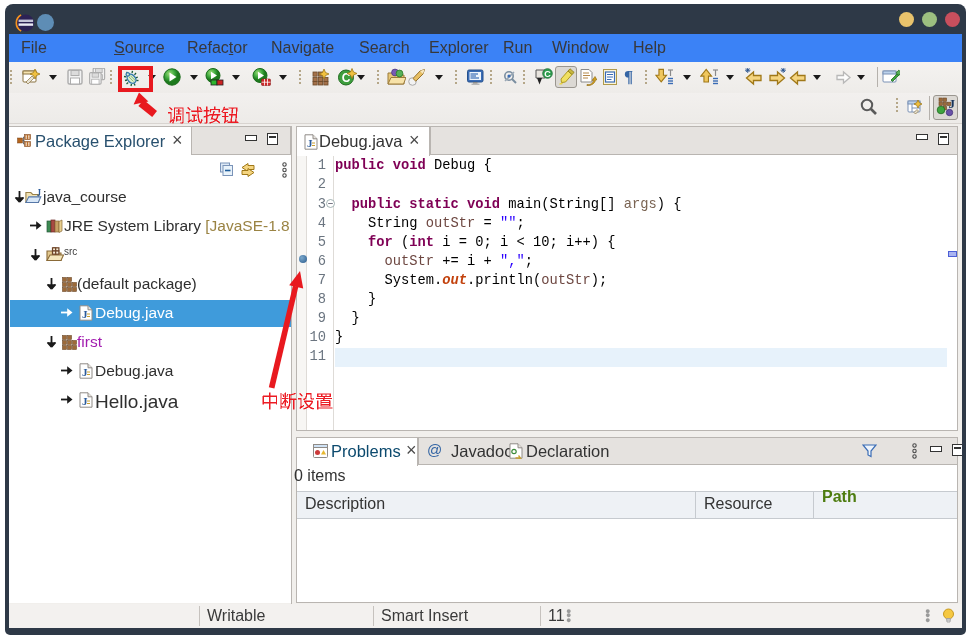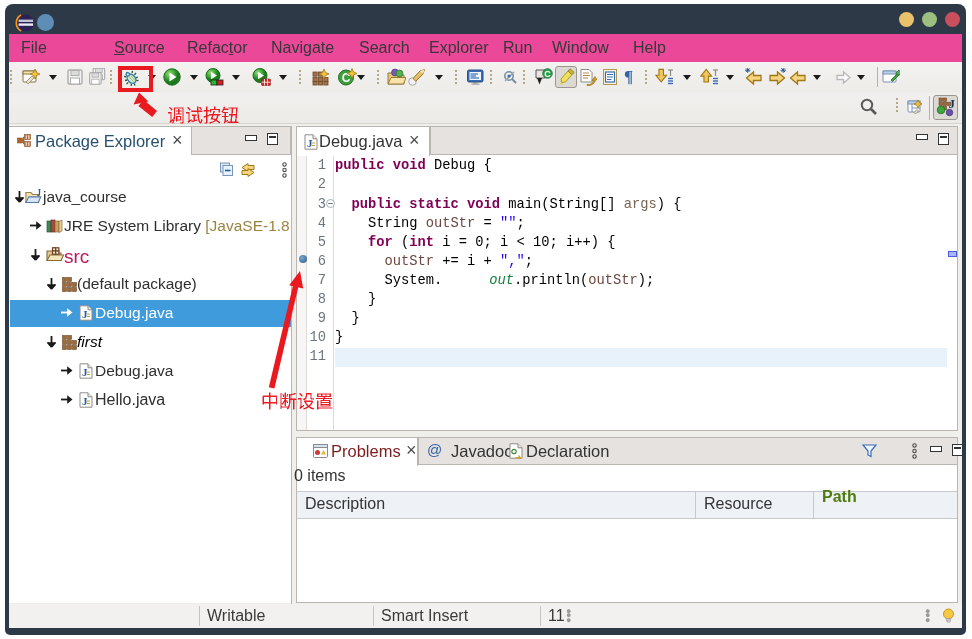--- a/index.html
+++ b/index.html
@@ -3,31 +3,31 @@
 <meta charset="utf-8">
 <style>
   html,body{margin:0;padding:0;width:972px;height:639px;background:#fff;overflow:hidden;}
   body{font-family:"Liberation Sans",sans-serif;position:relative;}
   .abs{position:absolute;}
   #win{position:absolute;left:5px;top:4px;width:961px;height:631px;background:#2e3947;border-radius:8px 8px 5px 5px;}
   #content{position:absolute;left:4px;top:30px;width:953px;height:594px;background:#f1efec;overflow:hidden;}
   
   #titletext{position:absolute;left:0;top:0;width:930px;text-align:center;font-size:16px;color:#ccd2d9;line-height:30px;}
   .circle{position:absolute;border-radius:50%;}
-  #menubar{position:absolute;left:0;top:0;width:953px;height:28px;background:#ec4899;}
+  #menubar{position:absolute;left:0;top:0;width:953px;height:28px;background:#3b82f6;}
   .mi{position:absolute;top:0;font-size:16px;color:#37383b;line-height:28px;}
   #toolbar{position:absolute;left:0;top:28px;width:953px;height:31px;background:linear-gradient(#f4f2f0,#eeece9);}
   #toolbar2{position:absolute;left:0;top:59px;width:953px;height:30px;background:linear-gradient(#f2f0ee,#edebe8);border-bottom:1px solid #d8d4d0;}
   .sel{position:absolute;background:#3f9bdb;}
   #editor-code{position:absolute;font-family:"Liberation Mono",monospace;font-size:13.75px;line-height:19.1px;white-space:pre;}
   .kw{color:#7f0055;font-weight:bold;}
   .str{color:#2a00ff;}
   .lv{color:#6d4741;}
   .pv{color:#7a6453;}
-  .sf{color:#15803d;font-weight:normal;font-style:italic;margin-left:47px;}
+  .sf{color:#c2410c;font-weight:bold;font-style:italic;}
   #lnums{position:absolute;font-family:"Liberation Mono",monospace;font-size:13.75px;line-height:19.1px;color:#6b7580;text-align:right;white-space:pre;}
   #statusbar{position:absolute;left:0;top:570px;width:953px;height:24px;background:#f3f1ef;font-size:16px;color:#3a3a3a;}
   .ssep{position:absolute;top:2px;height:20px;width:1px;background:#c6c2be;}
 </style>
 </head>
 <body>
 <div id="win">
 
   <svg class="abs" style="left:10px;top:9px" width="20" height="20" viewBox="0 0 20 20">
 <path d="M6.2 2.2 A8.8 8.8 0 0 0 6.2 17.8" fill="none" stroke="#f7931e" stroke-width="2"></path>
@@ -127,21 +127,21 @@
 <path d="M1 4 L6.5 4 L8.5 6 L15 6 L15 13.5 L1 13.5 Z" fill="#e3c98f" stroke="#8a6a38" stroke-width="1.1"></path>
 <path d="M1 13.5 L4 8 L17.5 8 L15 13.5 Z" fill="#f4e6bc" stroke="#8a6a38" stroke-width="1.1"></path>
 <g stroke="#6d4326" stroke-width="1.2" fill="#f5ecd8">
 <rect x="6.5" y="0.8" width="3.2" height="3.2"></rect>
           <rect x="9.7" y="0.8" width="3.2" height="3.2"></rect>
 <rect x="6.5" y="4" width="3.2" height="3.2"></rect>
           <rect x="9.7" y="4" width="3.2" height="3.2"></rect>
 </g>
         <line x1="8" y1="-0.5" x2="8" y2="1" stroke="#6d4326" stroke-width="1"></line>
       </svg>
-<div class="abs" style="left:55px;top:212px;font-size:19px;color:#be185d;white-space:nowrap;">src</div>
+<div class="abs" style="left:55px;top:212px;font-size:10px;color:#404040;white-space:nowrap;">src</div>
 <svg class="abs" style="left:36px;top:243px" width="13" height="14" viewBox="0 0 13 14">
         <path d="M6.5 1 L6.5 9 M6.5 12 L2.5 7.5 M6.5 12 L10.5 7.5 M6.5 12 L6.5 12" stroke="#1a1a1a" stroke-width="1.8" fill="none"></path>
         <path d="M2.2 7.2 L6.5 12.5 L10.8 7.2 Z" fill="#1a1a1a"></path>
       </svg>
 <svg class="abs" style="left:52px;top:242px" width="16" height="16" viewBox="0 0 16 16">
 <g fill="#9c6a3a" stroke="#6d4a2a" stroke-width="0.6">
 <rect x="1.5" y="1.5" width="4" height="4"></rect>
           <rect x="6.5" y="1.5" width="4" height="4"></rect>
 <rect x="1.5" y="6.5" width="4" height="4"></rect>
           <rect x="6.5" y="6.5" width="4" height="4"></rect>
@@ -173,21 +173,21 @@
 <rect x="1.5" y="1.5" width="4" height="4"></rect>
           <rect x="6.5" y="1.5" width="4" height="4"></rect>
 <rect x="1.5" y="6.5" width="4" height="4"></rect>
           <rect x="6.5" y="6.5" width="4" height="4"></rect>
 <rect x="11.5" y="6.5" width="4" height="4"></rect>
           <rect x="1.5" y="11.5" width="4" height="4"></rect>
 <rect x="6.5" y="11.5" width="4" height="4"></rect>
           <rect x="11.5" y="11.5" width="4" height="4"></rect>
 </g>
       </svg>
-<div class="abs" style="left:68px;top:299px;font-size:15.5px;color:#000000;white-space:nowrap;font-style:italic;">first</div>
+<div class="abs" style="left:68px;top:299px;font-size:15.5px;color:#a21caf;white-space:nowrap;">first</div>
 <svg class="abs" style="left:51px;top:330px" width="14" height="13" viewBox="0 0 14 13">
         <path d="M1 6.5 L9 6.5" stroke="#1a1a1a" stroke-width="1.8" fill="none"></path>
         <path d="M7.2 2.2 L12.5 6.5 L7.2 10.8 Z" fill="#1a1a1a"></path>
       </svg>
 <svg class="abs" style="left:70px;top:329px" width="14" height="16" viewBox="0 0 14 16">
 <path d="M1 0.8 L9 0.8 L13 4.8 L13 15.2 L1 15.2 Z" fill="#fff" stroke="#8f8b87" stroke-width="1"></path>
 <path d="M9 0.8 L9 4.8 L13 4.8" fill="#e8e4de" stroke="#8f8b87" stroke-width="1"></path>
 <text x="3" y="12.5" font-family="Liberation Serif" font-size="11" font-weight="bold" fill="#2a5a9a">J</text>
 <line x1="8" y1="9" x2="11" y2="9" stroke="#c8a030" stroke-width="1"></line>
         <line x1="8" y1="11.5" x2="11" y2="11.5" stroke="#c8a030" stroke-width="1"></line>
@@ -197,21 +197,21 @@
         <path d="M1 6.5 L9 6.5" stroke="#1a1a1a" stroke-width="1.8" fill="none"></path>
         <path d="M7.2 2.2 L12.5 6.5 L7.2 10.8 Z" fill="#1a1a1a"></path>
       </svg>
 <svg class="abs" style="left:70px;top:358px" width="14" height="16" viewBox="0 0 14 16">
 <path d="M1 0.8 L9 0.8 L13 4.8 L13 15.2 L1 15.2 Z" fill="#fff" stroke="#8f8b87" stroke-width="1"></path>
 <path d="M9 0.8 L9 4.8 L13 4.8" fill="#e8e4de" stroke="#8f8b87" stroke-width="1"></path>
 <text x="3" y="12.5" font-family="Liberation Serif" font-size="11" font-weight="bold" fill="#2a5a9a">J</text>
 <line x1="8" y1="9" x2="11" y2="9" stroke="#c8a030" stroke-width="1"></line>
         <line x1="8" y1="11.5" x2="11" y2="11.5" stroke="#c8a030" stroke-width="1"></line>
       </svg>
-<div class="abs" style="left:86px;top:357px;font-size:16px;color:#2f2f2f;white-space:nowrap;">Hello.java</div>
+<div class="abs" style="left:86px;top:357px;font-size:19px;color:#2f2f2f;white-space:nowrap;">Hello.java</div>
 
     <div class="abs" style="left:287px;top:92px;width:662px;height:305px;background:#fff;"></div>
     <div class="abs" style="left:421px;top:92px;width:528px;height:29px;background:#e5e2df;border:1px solid #b9b5b1;box-sizing:border-box;"></div>
 <div class="abs" style="left:287px;top:92px;width:662px;height:305px;border:1px solid #b9b5b1;box-sizing:border-box;pointer-events:none;"></div>
 <div class="abs" style="left:287px;top:92px;width:134px;height:30px;background:#fff;border:1px solid #b9b5b1;border-bottom:none;box-sizing:border-box;"></div>
 <svg class="abs" style="left:295px;top:100px" width="14" height="16" viewBox="0 0 14 16">
 <path d="M1 0.8 L9 0.8 L13 4.8 L13 15.2 L1 15.2 Z" fill="#fff" stroke="#8f8b87" stroke-width="1"></path>
 <path d="M9 0.8 L9 4.8 L13 4.8" fill="#e8e4de" stroke="#8f8b87" stroke-width="1"></path>
 <text x="3" y="12.5" font-family="Liberation Serif" font-size="11" font-weight="bold" fill="#2a5a9a">J</text>
 <line x1="8" y1="9" x2="11" y2="9" stroke="#c8a030" stroke-width="1"></line>
@@ -257,21 +257,21 @@
     <div class="abs" style="left:287px;top:403px;width:662px;height:166px;background:#fff;"></div>
     <div class="abs" style="left:409px;top:403px;width:540px;height:28px;background:#e5e2df;border:1px solid #b9b5b1;box-sizing:border-box;"></div>
 <div class="abs" style="left:287px;top:403px;width:662px;height:166px;border:1px solid #b9b5b1;box-sizing:border-box;pointer-events:none;"></div>
 <div class="abs" style="left:287px;top:403px;width:122px;height:29px;background:#fff;border:1px solid #b9b5b1;border-bottom:none;box-sizing:border-box;"></div>
 <svg class="abs" style="left:304px;top:410px" width="15" height="14" viewBox="0 0 15 14">
 <rect x="0.5" y="0.5" width="14" height="13" rx="1" fill="#fff" stroke="#8f8b87" stroke-width="1"></rect>
 <rect x="0.5" y="0.5" width="14" height="3" fill="#cfe2f5" stroke="#8f8b87" stroke-width="1"></rect>
 <circle cx="4.5" cy="8.5" r="2.5" fill="#cc3a3a"></circle>
 <path d="M10.5 6 L13 10.5 L8 10.5 Z" fill="#e8b830"></path>
       </svg>
-<div class="abs" style="left:322px;top:408px;font-size:16.5px;color:#7f1d1d;">Problems</div>
+<div class="abs" style="left:322px;top:408px;font-size:16.5px;color:#0c4a6e;">Problems</div>
 <div class="abs" style="left:397px;top:406px;font-size:18px;color:#4a4a4a;">×</div>
 <div class="abs" style="left:418px;top:407px;font-size:15px;color:#3465a4;">@</div>
 <div class="abs" style="left:433px;top:408px;font-size:16.5px;color:#333;padding-left:9px;">Javadoc</div>
 <svg class="abs" style="left:500px;top:409px" width="15" height="16" viewBox="0 0 15 16">
 <path d="M1 0.8 L9 0.8 L13 4.8 L13 15.2 L1 15.2 Z" fill="#fff" stroke="#8f8b87" stroke-width="1"></path>
 <path d="M9 0.8 L9 4.8 L13 4.8" fill="#e8e4de" stroke="#8f8b87" stroke-width="1"></path>
 <circle cx="5" cy="8.5" r="2.2" fill="none" stroke="#3a8a3a" stroke-width="1.2"></circle>
 <path d="M6.5 15 L11.5 15 L9.5 12.5 M11.5 15 L9.5 17" stroke="#c8a030" stroke-width="1.3" fill="none"></path>
       </svg>
 <div class="abs" style="left:517px;top:408px;font-size:16.5px;color:#333;">Declaration</div>

